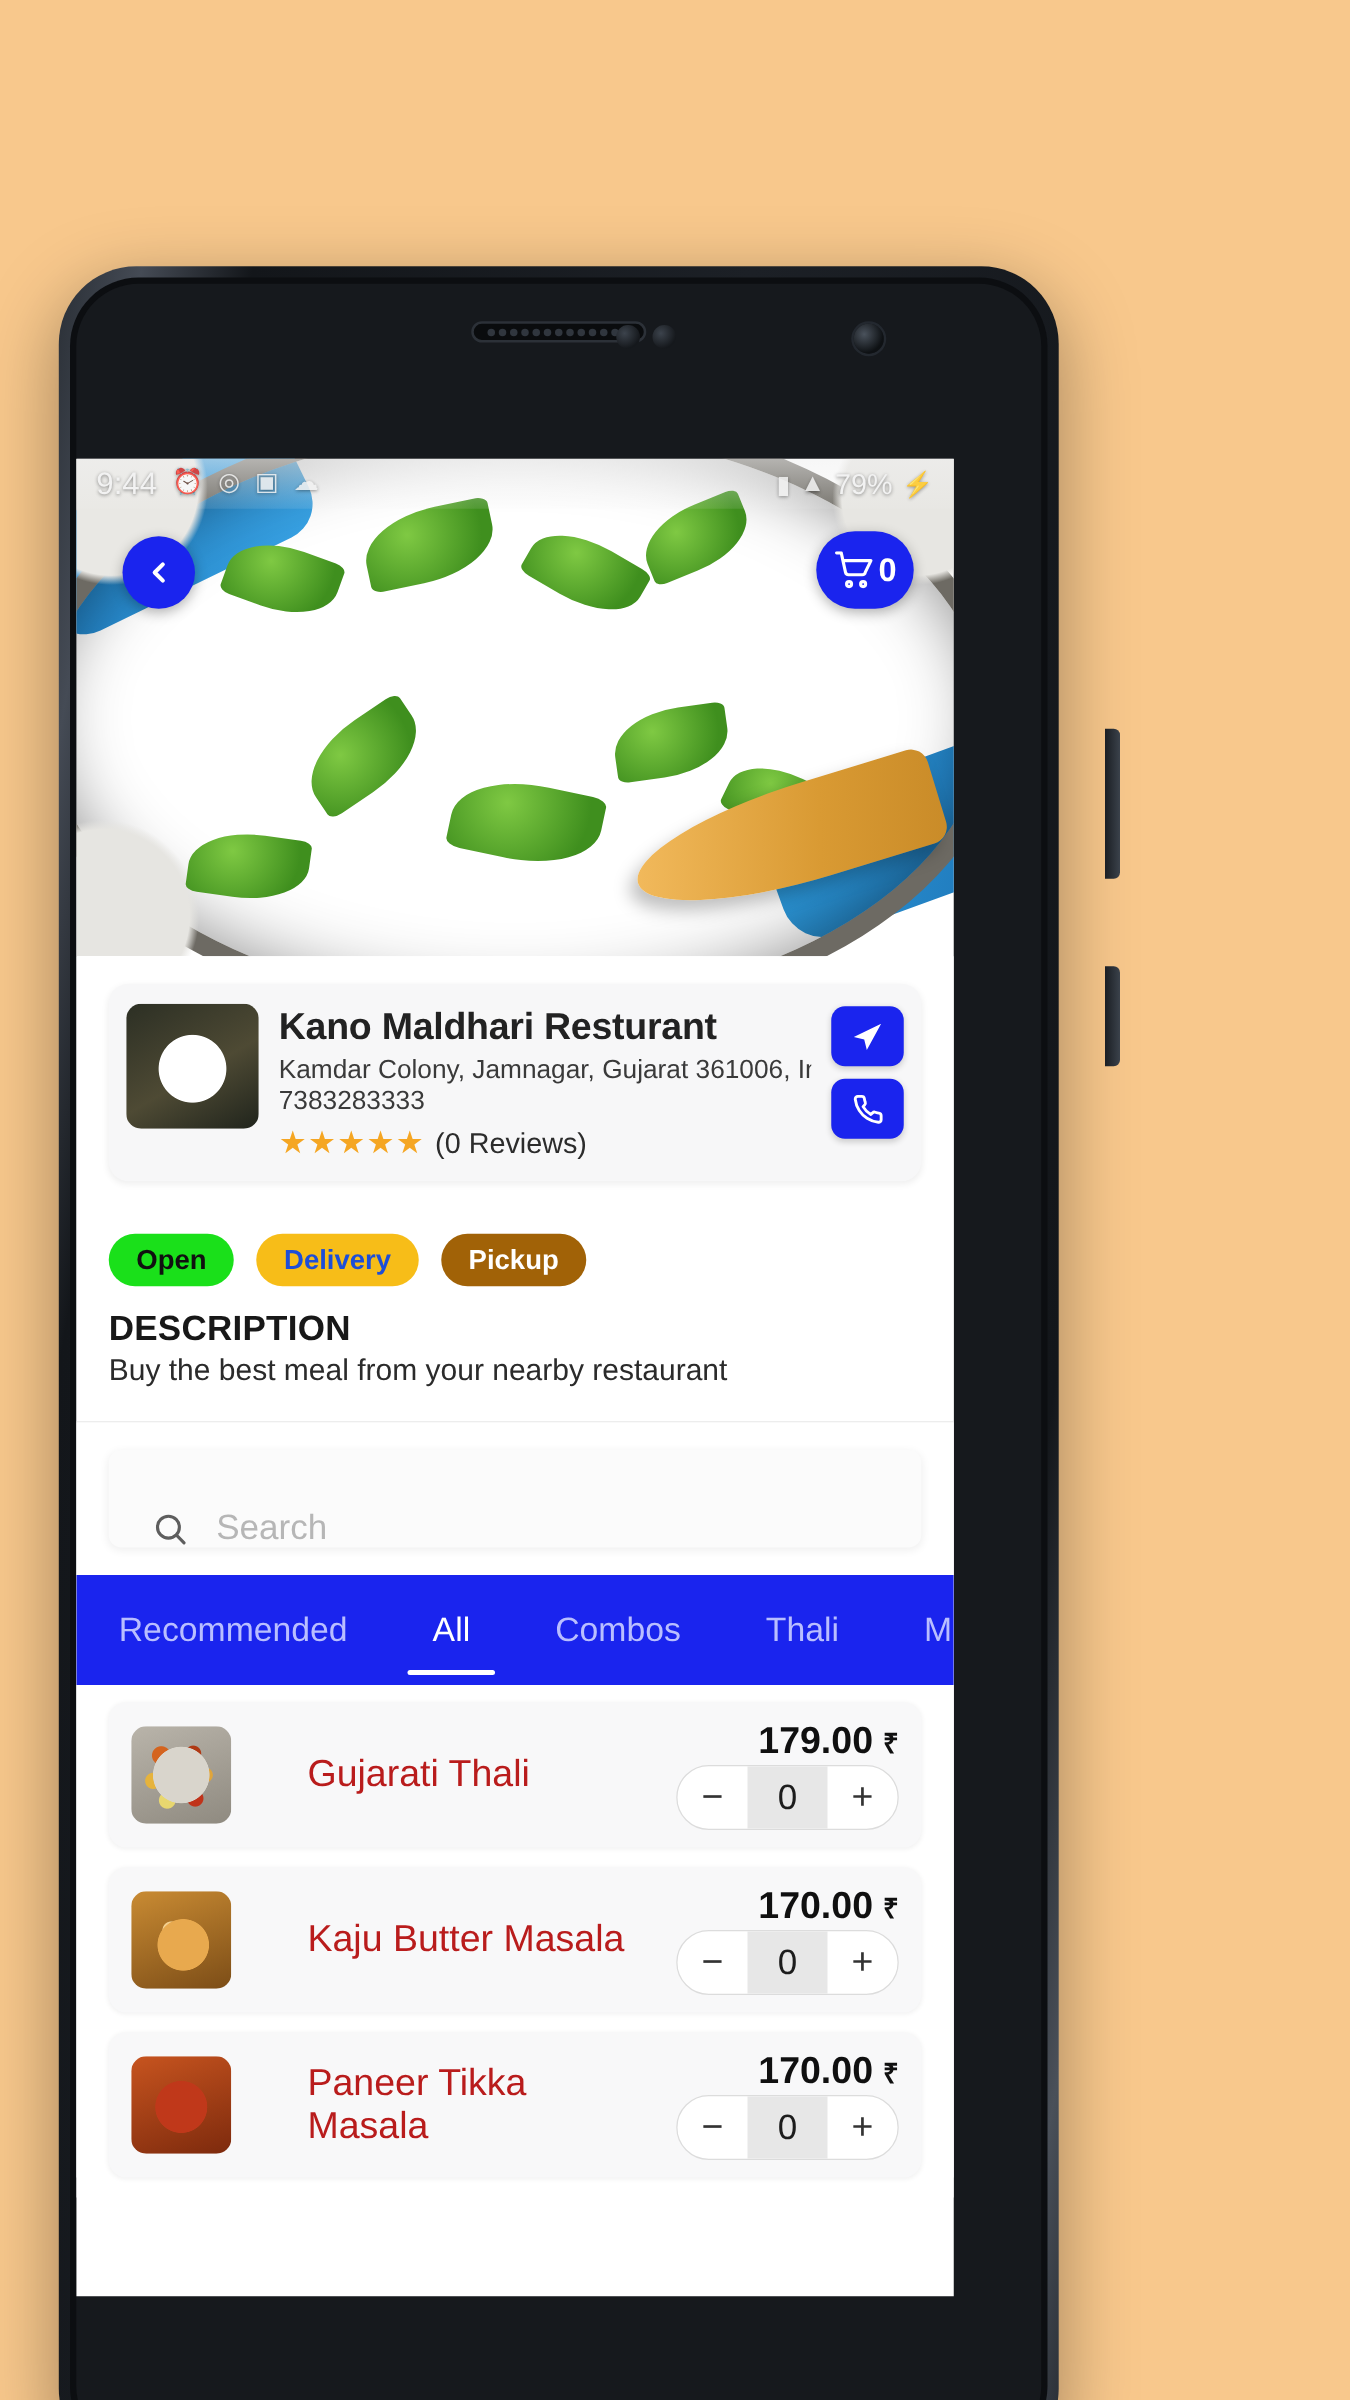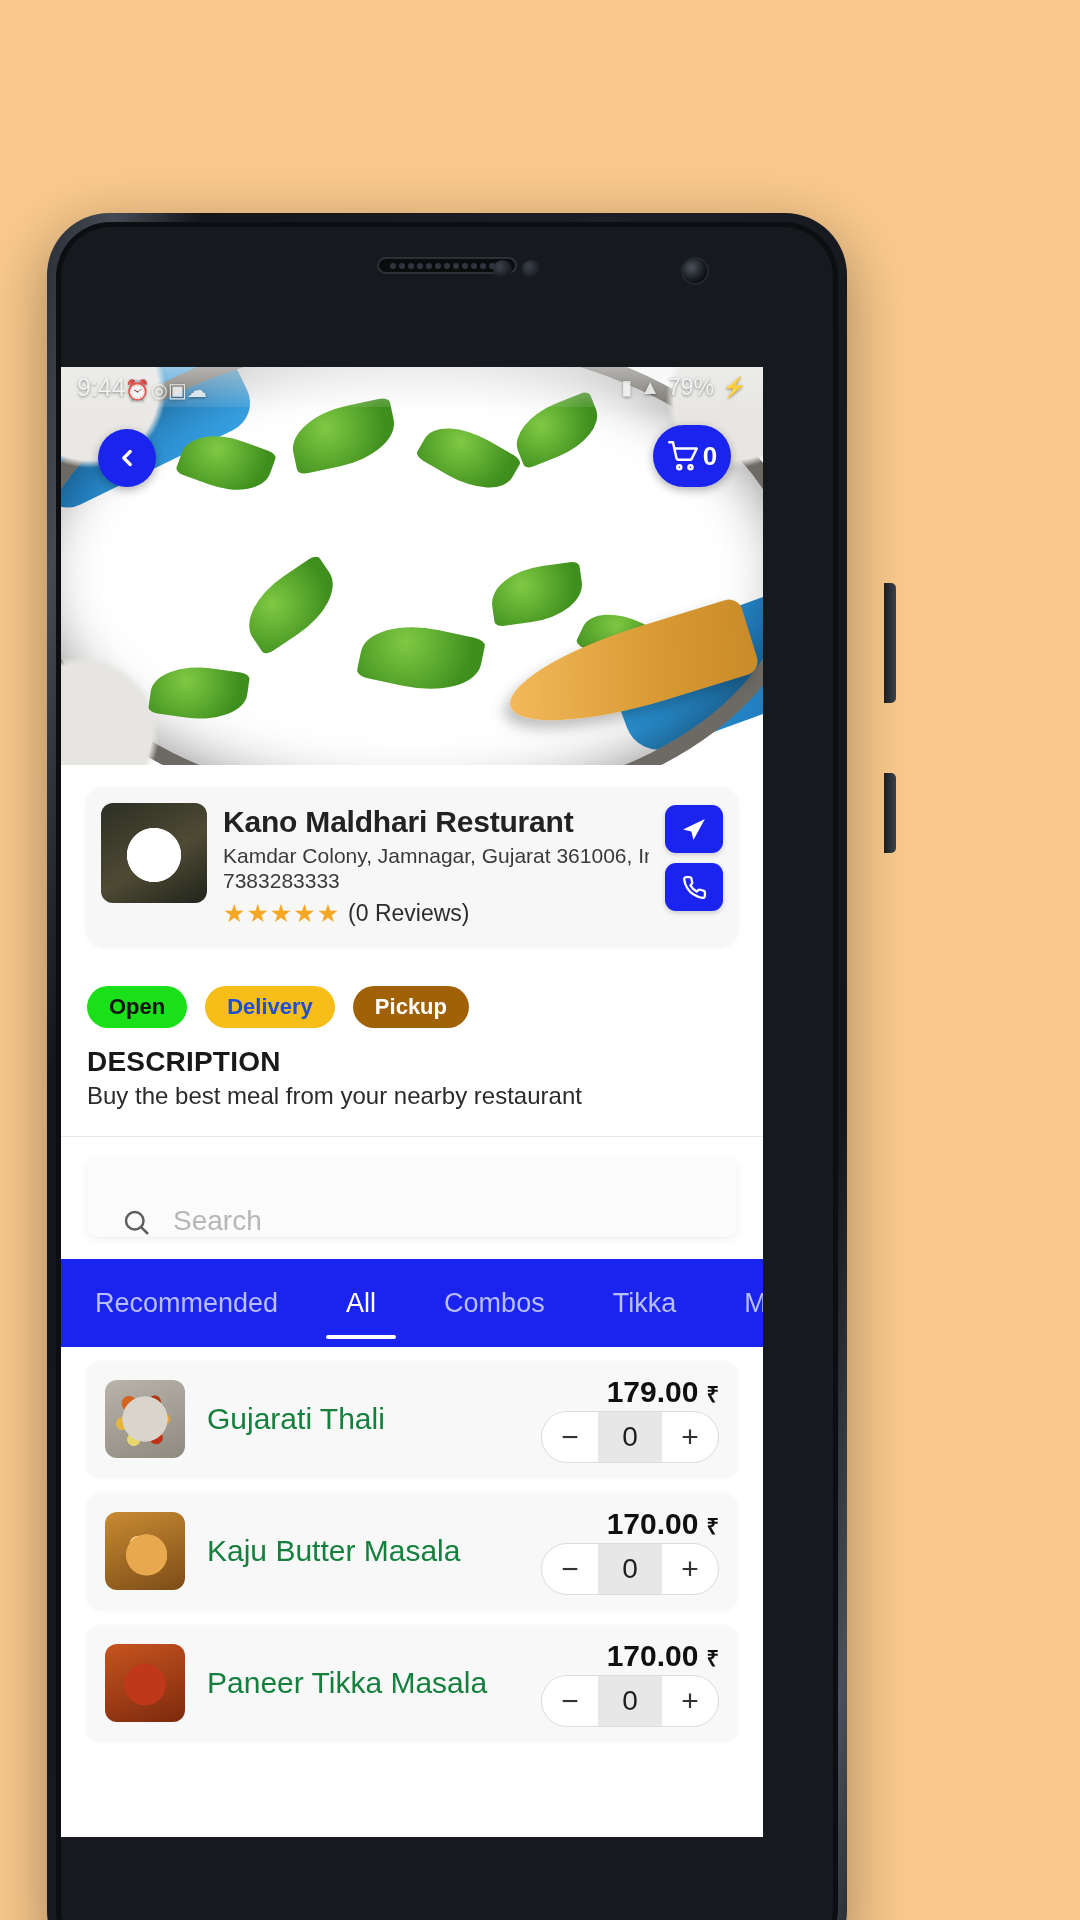--- a/index.html
+++ b/index.html
@@ -74,21 +74,21 @@
 
   
   .statusbar {
     position:absolute; left:0; top:0; width:100%; height:40px;
     display:flex; align-items:center; justify-content:space-between;
     padding:0 16px; z-index:6;
     color:#f2f2f2; font-size:25px; font-weight:500;
     text-shadow:0 1px 3px rgba(0,0,0,.45);
     background:linear-gradient(180deg,rgba(240,240,240,.55),rgba(240,240,240,.1));
   }
-  .sb-left { display:flex; align-items:flex-end; }
+  .sb-left { display:flex; align-items:flex-start; gap:12px; }
   .sb-right { display:flex; align-items:center; gap:8px; font-size:23px; }
   .sb-ico { opacity:.85; font-size:20px; }
 
   
   .hero {
     position:absolute; left:0; top:0; width:100%; height:398px;
     background:
       radial-gradient(circle at 18% 78%, rgba(0,0,0,.12) 0 6%, transparent 7%),
       radial-gradient(ellipse at 72% 30%, #e2821f 0 4%, transparent 5%),
       radial-gradient(ellipse at 56% 48%, #e8922c 0 3.5%, transparent 4.5%),
@@ -263,21 +263,21 @@
       radial-gradient(circle at 52% 55%, #e8a94e 0 34%, transparent 35%),
       radial-gradient(circle at 40% 40%, #f3cf8e 0 10%, transparent 11%),
       linear-gradient(160deg,#c98b33,#7c4d17);
   }
   .m-thumb.t3 {
     background:
       radial-gradient(circle at 50% 52%, #c0381a 0 36%, transparent 37%),
       radial-gradient(circle at 38% 42%, #e9923a 0 9%, transparent 10%),
       linear-gradient(160deg,#c7541f,#7d2a0d);
   }
-  .m-name { flex:1; font-size:30px; color:#15803d; }
+  .m-name { flex:1; font-size:30px; color:#b91c1c;margin-left:39px; }
   .m-right { flex:none; display:flex; flex-direction:column; align-items:flex-end; gap:2px; }
   .m-price { font-size:30px; font-weight:700; color:#101010; display:flex; align-items:baseline; gap:8px; }
   .m-cur { font-size:22px; font-weight:700; }
   .stepper {
     display:flex; align-items:center;
     border:1px solid #dcdcdc; border-radius:26px; background:#fff;
     height:52px; overflow:hidden;
   }
   .st-btn {
     width:56px; height:100%;
@@ -418,21 +418,21 @@
                 </svg>
               </span>
               <span class="search-ph">Search</span>
             </div>
           </div>
 
           <div class="tabs">
             <div class="tab">Recommended</div>
             <div class="tab active">All</div>
             <div class="tab">Combos</div>
-            <div class="tab">Tikka</div>
+            <div class="tab">Thali</div>
             <div class="tab">M</div>
           </div>
 
           <div class="menu">
 
             <div class="menu-row">
               <div class="m-thumb t1"></div>
               <div class="m-name">Gujarati Thali</div>
               <div class="m-right">
                 <div class="m-price">

